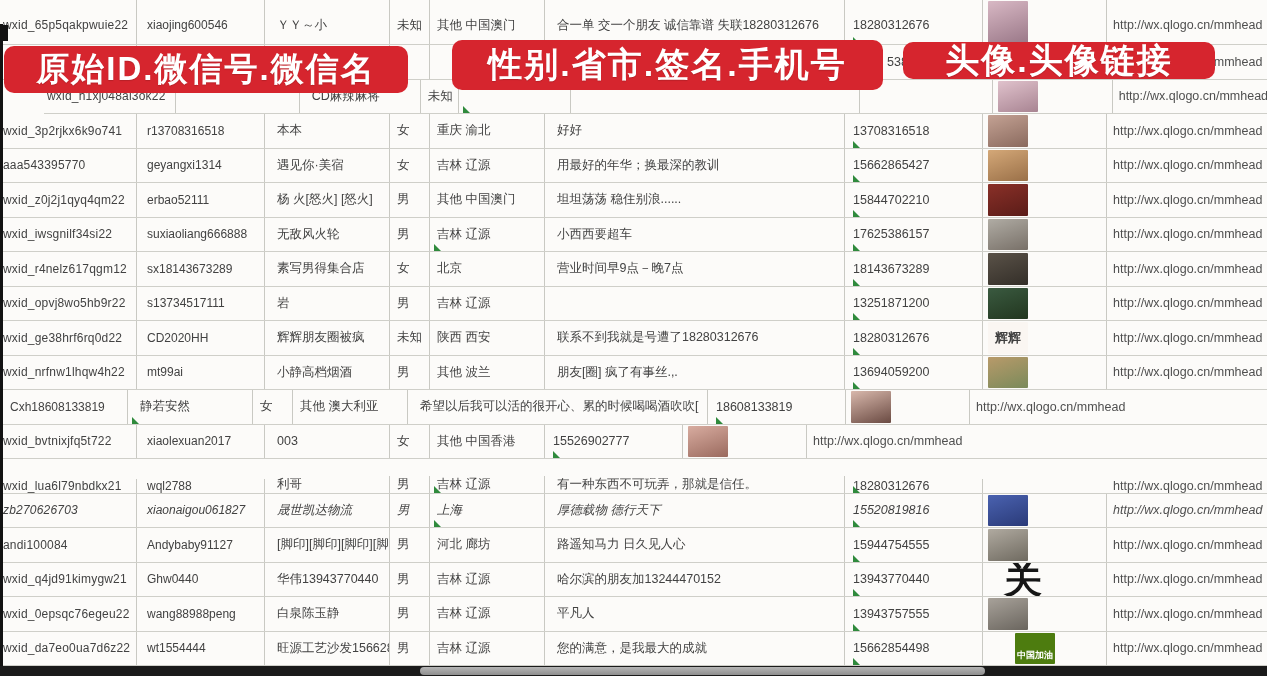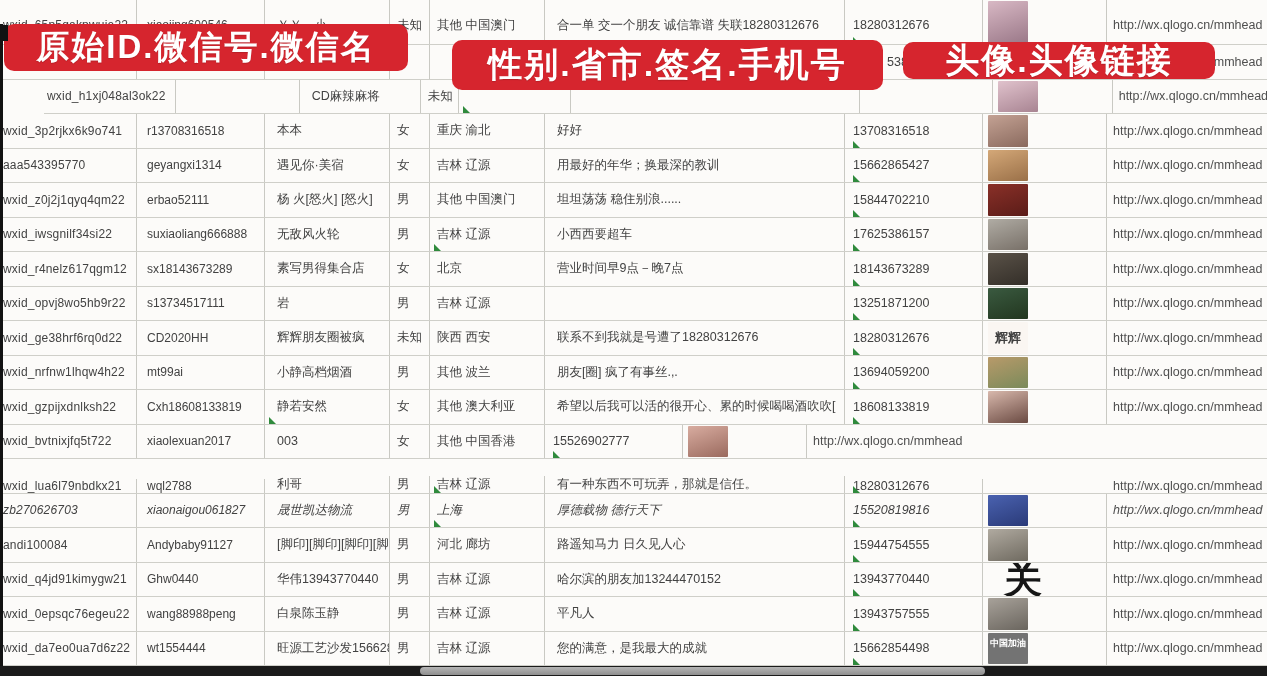--- a/index.html
+++ b/index.html
@@ -27,21 +27,21 @@
   
   .avatar{position:absolute;left:5px;top:1px;bottom:1px;width:40px;border-radius:1px;}
   .avatar.glyph{display:flex;align-items:center;justify-content:center;overflow:visible;}
   
   .tri{position:absolute;bottom:0;width:0;height:0;
        border-left:7px solid #2f8a3c;border-top:7px solid transparent;}
   
   .banner{position:absolute;border-radius:10px;display:flex;align-items:center;justify-content:center;
           color:#fff;font-weight:700;letter-spacing:2px;z-index:30;
           text-shadow:0 1px 1px rgba(0,0,0,.15);}
-  #banner-1{left:4px;top:24px;width:404px;height:47px;font-size:33px;}
+  #banner-1{left:4px;top:46px;width:404px;height:47px;font-size:33px;}
   #banner-2{left:452px;top:40px;width:431px;height:50px;font-size:34px;}
   #banner-3{left:903px;top:42px;width:312px;height:37px;font-size:34px;text-align:right;}
   
   #left-strip{position:absolute;left:0;top:24px;width:3px;bottom:0;background:#121212;z-index:40;}
   #left-notch{position:absolute;left:0;top:25px;width:8px;height:16px;background:#121212;z-index:40;}
   #bottom-bar{position:absolute;left:0;bottom:0;width:100%;height:10px;background:#1a1a1a;z-index:40;}
   #scroll-thumb{position:absolute;left:420px;bottom:1px;width:565px;height:8px;border-radius:4px;
                 background:linear-gradient(#b5b5b5,#8f8f8f);z-index:41;}
 </style>
 </head>
@@ -374,23 +374,20 @@
           <div class="tri" style="left: 8px;"></div>
         </div>
         <div class="cell c-avatar">
           <div class="avatar" style="background: linear-gradient(160deg, rgb(184, 154, 106), rgb(122, 138, 90));"></div>
         </div>
         <div class="cell c-url">
           <span>http://wx.qlogo.cn/mmhead</span>
         </div>
       </div>
       <div class="row" style="height: 34.5px;">
-        <div class="cell c-original">
-          <span>wxid_gzpijxdnlksh22</span>
-        </div>
         <div class="cell c-wxid">
           <span>Cxh18608133819</span>
         </div>
         <div class="cell c-name">
           <span>静若安然</span>
           <div class="tri" style="left: 4px;"></div>
         </div>
         <div class="cell c-gender">
           <span>女</span>
         </div>
@@ -607,21 +604,21 @@
           <span>吉林 辽源</span>
         </div>
         <div class="cell c-sign">
           <span>您的满意，是我最大的成就</span>
         </div>
         <div class="cell c-phone">
           <span>15662854498</span>
           <div class="tri" style="left: 8px;"></div>
         </div>
         <div class="cell c-avatar">
-          <div class="avatar glyph" style="background: #737373; color: rgb(255, 255, 255); font-weight: 700; font-size: 9px; align-items: flex-end; padding-bottom: 14px;">中国加油</div>
+          <div class="avatar glyph" style="background: #4d7c0f; color: rgb(255, 255, 255); font-weight: 700; font-size: 9px; align-items: flex-end; padding-bottom: 2px; margin-left: 27px;">中国加油</div>
         </div>
         <div class="cell c-url">
           <span>http://wx.qlogo.cn/mmhead</span>
         </div>
       </div>
       <div class="row" style="height: 10px;">
         <div class="cell c-original">
           <span></span>
         </div>
         <div class="cell c-wxid">

